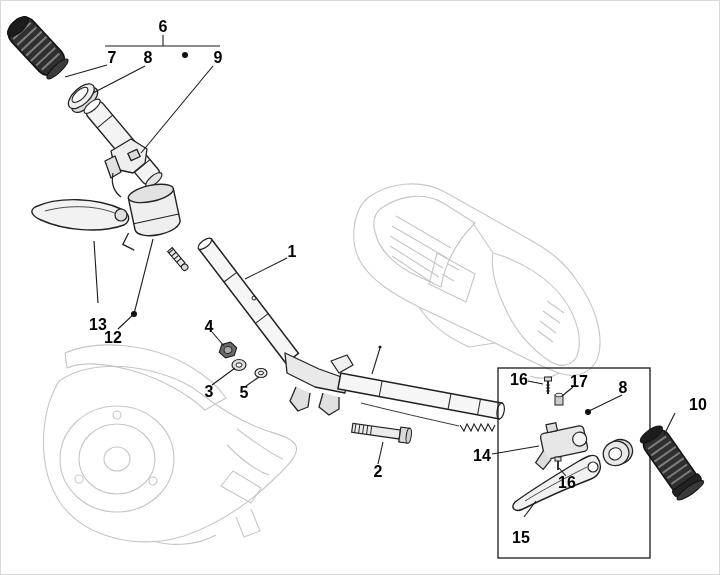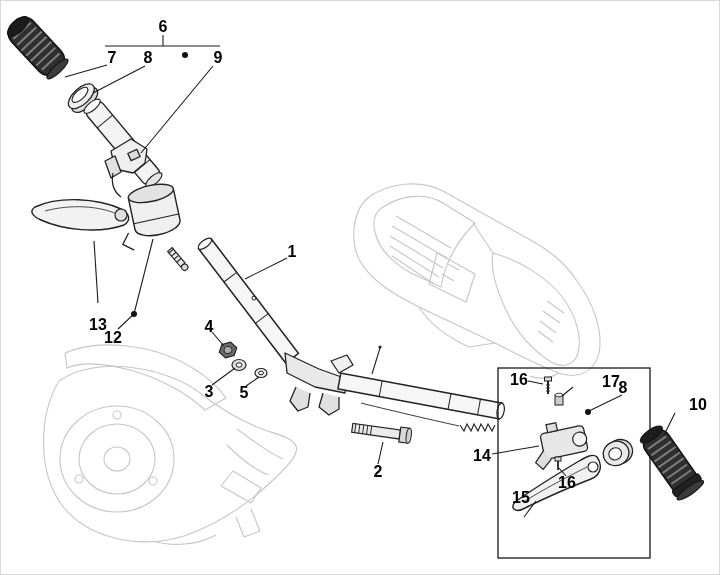--- a/index.html
+++ b/index.html
@@ -266,19 +266,19 @@
       <div class="callout" style="left: 217px; top: 57px;">9</div>
       <div class="callout" style="left: 291px; top: 251px;">1</div>
       <div class="callout" style="left: 97px; top: 324px;">13</div>
       <div class="callout" style="left: 112px; top: 337px;">12</div>
       <div class="callout" style="left: 208px; top: 326px;">4</div>
       <div class="callout" style="left: 208px; top: 391px;">3</div>
       <div class="callout" style="left: 243px; top: 392px;">5</div>
       <div class="callout" style="left: 377px; top: 471px;">2</div>
       <div class="callout" style="left: 481px; top: 455px;">14</div>
       <div class="callout" style="left: 518px; top: 379px;">16</div>
-      <div class="callout" style="left: 578px; top: 381px; margin-left: 32px;">17</div>
+      <div class="callout" style="left: 578px; top: 381px;">17</div>
       <div class="callout" style="left: 622px; top: 387px;">8</div>
       <div class="callout" style="left: 697px; top: 404px;">10</div>
       <div class="callout" style="left: 566px; top: 482px;">16</div>
-      <div class="callout" style="left: 520px; top: 497px;">15</div>
+      <div class="callout" style="left: 520px; top: 537px;">15</div>
     </div>
 </div>
 
 </body></html>

